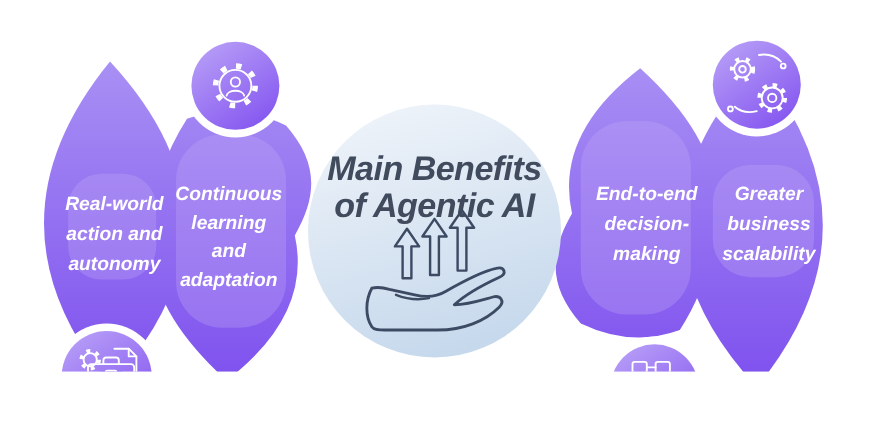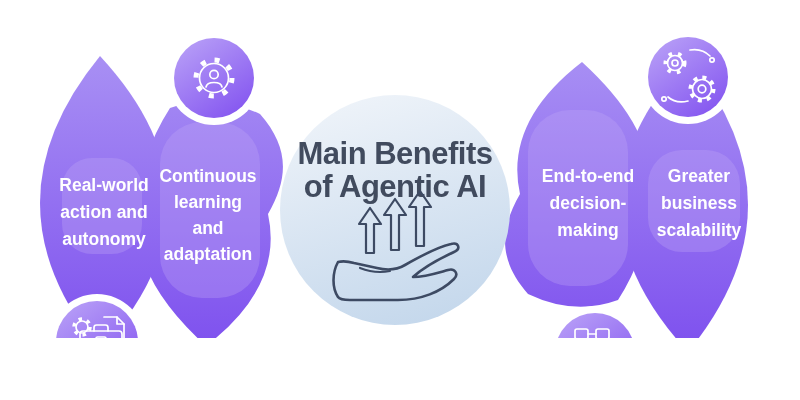--- a/index.html
+++ b/index.html
@@ -1,16 +1,16 @@
 <!DOCTYPE html>
 <html style="--background: #ffffff; --petal-top: #a991f4; --petal-bottom: #7d4fee; --blob: #c2a8f7; --badge-light: #b9a1f7; --badge-dark: #8455f0; --center-top: #eef3f9; --center-bottom: #c5d8ec; --title: #414b5e; --icon-stroke: #3d4a63; --icon-white: #ffffff; --petal-text: #ffffff; --ring: #ffffff;"><head>
 <meta charset="utf-8">
 <style>
   html,body{margin:0;padding:0;background:var(--background,#fff);}
-  .stage{width:800px;height:338px;position:relative;overflow:hidden;background:var(--background,#fff);}
+  .stage{width:800px;height:338px;position:relative;overflow:hidden;background:var(--background,#fff);font-style:italic;}
   svg{display:block;}
   text{font-family:"Liberation Sans","DejaVu Sans",sans-serif;}
   .petal-label{fill:var(--petal-text,#fff);font-size:17.5px;font-weight:700;text-anchor:middle;}
   .center-title{fill:var(--title,#414b5e);font-size:31px;font-weight:600;text-anchor:middle;letter-spacing:-0.5px;}
   .badge-icon{stroke:var(--icon-white,#fff);fill:none;stroke-width:1.7;stroke-linecap:round;stroke-linejoin:round;}
   .teeth{fill:none;stroke:var(--icon-white,#fff);}
   .hand-icon{stroke:var(--icon-stroke,#3d4a63);fill:none;stroke-linecap:round;stroke-linejoin:round;}
 </style>
 </head>
 <body>

